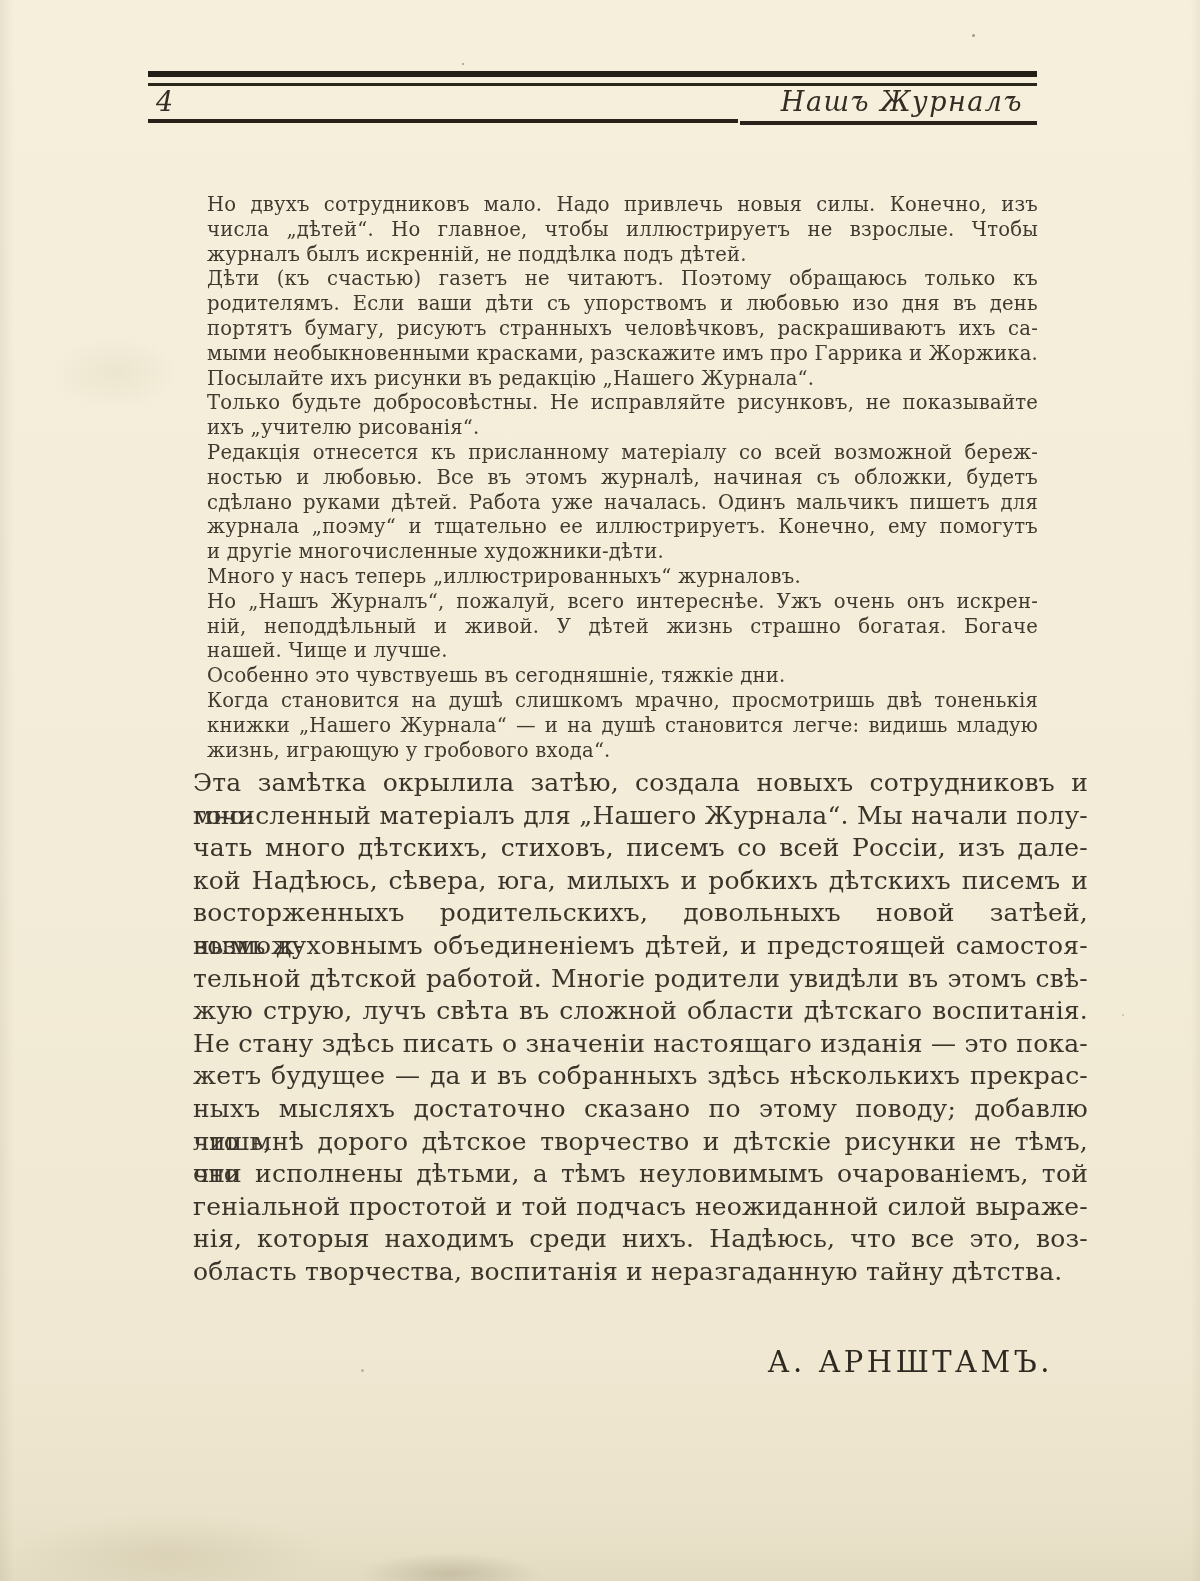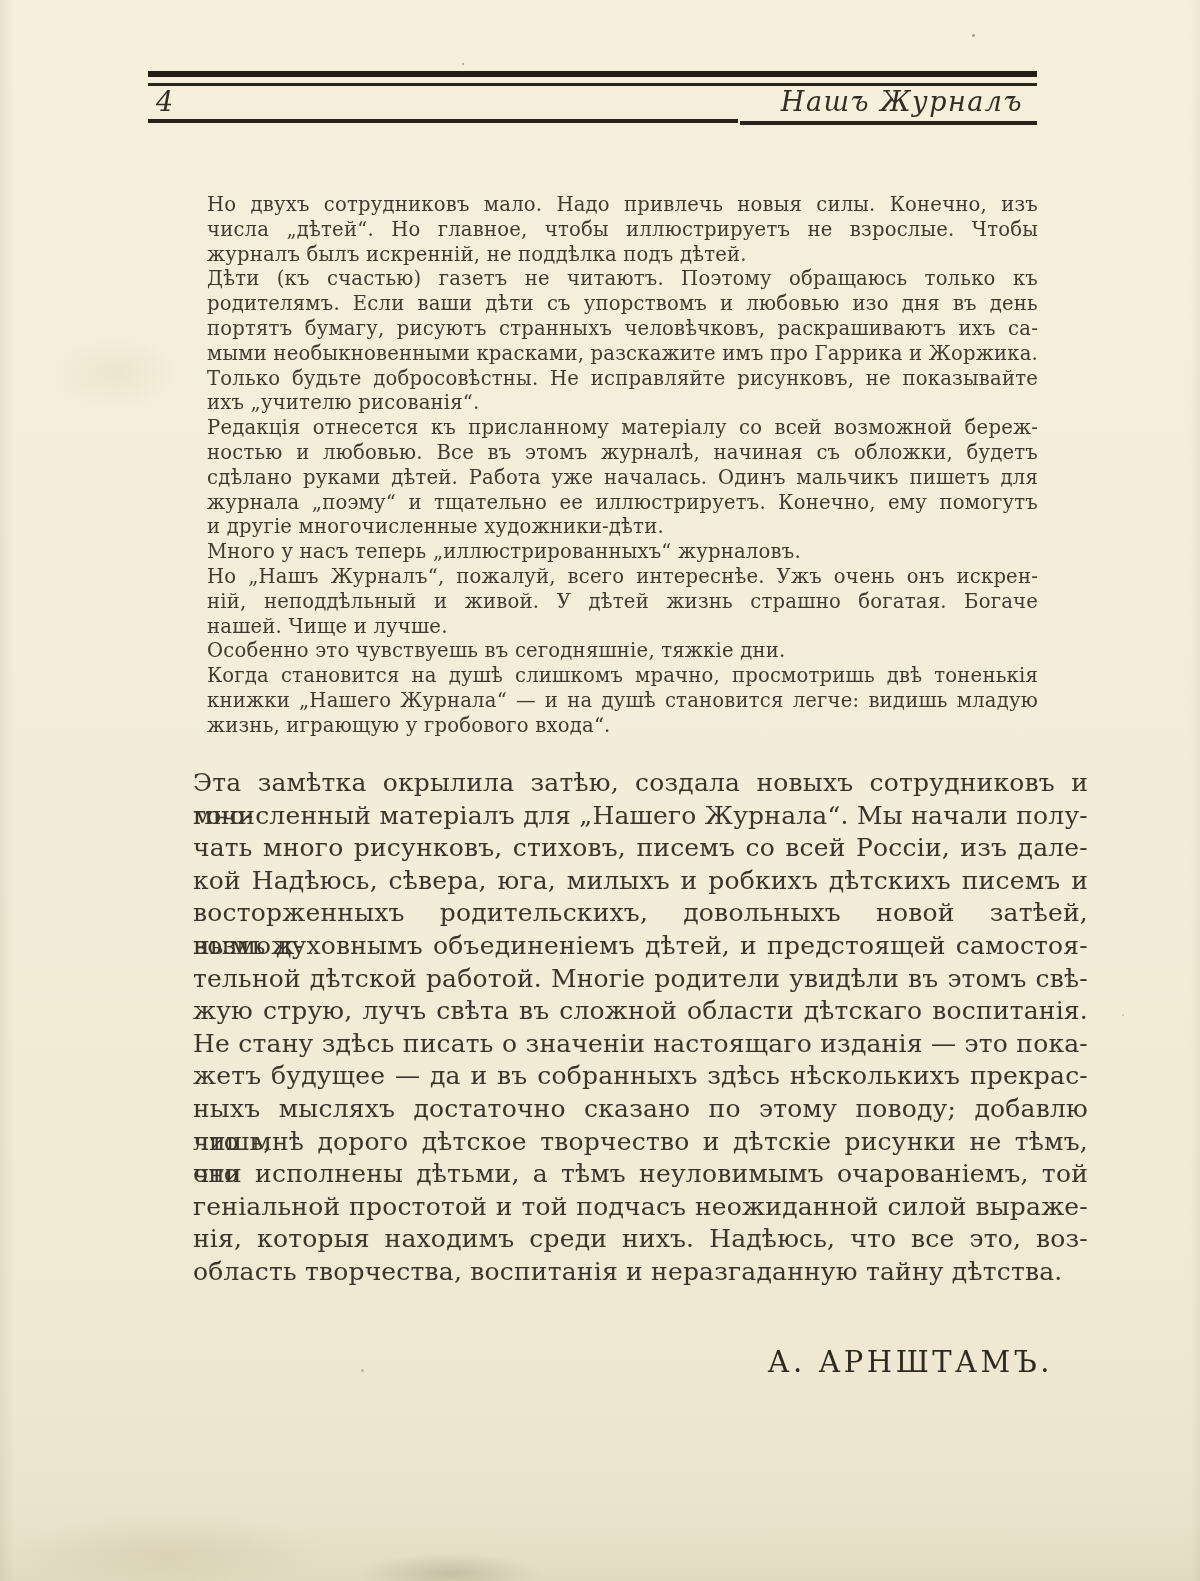--- a/index.html
+++ b/index.html
@@ -82,41 +82,42 @@
   </header>
 
   <section class="note" id="note-block">
       <div class="line">Но двухъ сотрудниковъ мало. Надо привлечь новыя силы. Конечно, изъ</div>
       <div class="line">числа „дѣтей“. Но главное, чтобы иллюстрируетъ не взрослые. Чтобы</div>
       <div class="line para-end">журналъ былъ искренній, не поддѣлка подъ дѣтей.</div>
       <div class="line">Дѣти (къ счастью) газетъ не читаютъ. Поэтому обращаюсь только къ</div>
       <div class="line">родителямъ. Если ваши дѣти съ упорствомъ и любовью изо дня въ день</div>
       <div class="line">портятъ бумагу, рисуютъ странныхъ человѣчковъ, раскрашиваютъ ихъ са-</div>
       <div class="line">мыми необыкновенными красками, разскажите имъ про Гаррика и Жоржика.</div>
+      <div class="line para-end">Посылайте ихъ рисунки въ редакцію „Нашего Журнала“.</div>
       <div class="line">Только будьте добросовѣстны. Не исправляйте рисунковъ, не показывайте</div>
       <div class="line para-end">ихъ „учителю рисованія“.</div>
       <div class="line">Редакція отнесется къ присланному матеріалу со всей возможной береж-</div>
       <div class="line">ностью и любовью. Все въ этомъ журналѣ, начиная съ обложки, будетъ</div>
       <div class="line">сдѣлано руками дѣтей. Работа уже началась. Одинъ мальчикъ пишетъ для</div>
       <div class="line">журнала „поэму“ и тщательно ее иллюстрируетъ. Конечно, ему помогутъ</div>
       <div class="line para-end">и другіе многочисленные художники-дѣти.</div>
       <div class="line para-end">Много у насъ теперь „иллюстрированныхъ“ журналовъ.</div>
       <div class="line">Но „Нашъ Журналъ“, пожалуй, всего интереснѣе. Ужъ очень онъ искрен-</div>
       <div class="line">ній, неподдѣльный и живой. У дѣтей жизнь страшно богатая. Богаче</div>
       <div class="line para-end">нашей. Чище и лучше.</div>
       <div class="line para-end">Особенно это чувствуешь въ сегодняшніе, тяжкіе дни.</div>
       <div class="line">Когда становится на душѣ слишкомъ мрачно, просмотришь двѣ тоненькія</div>
       <div class="line">книжки „Нашего Журнала“ — и на душѣ становится легче: видишь младую</div>
       <div class="line para-end">жизнь, играющую у гробового входа“.</div>
     </section>
 
   <section class="article" id="article-block">
       <div class="line">Эта замѣтка окрылила затѣю, создала новыхъ сотрудниковъ и мно-</div>
       <div class="line">гочисленный матеріалъ для „Нашего Журнала“. Мы начали полу-</div>
-      <div class="line">чать много рисунковъ, стиховъ, писемъ со всей Россіи, изъ дале-</div>
+      <div class="line">чать много дѣтскихъ, стиховъ, писемъ со всей Россіи, изъ дале-</div>
       <div class="line">кой Надѣюсь, сѣвера, юга, милыхъ и робкихъ дѣтскихъ писемъ и</div>
       <div class="line">восторженныхъ родительскихъ, довольныхъ новой затѣей, возмож-</div>
       <div class="line">нымъ духовнымъ объединеніемъ дѣтей, и предстоящей самостоя-</div>
       <div class="line">тельной дѣтской работой. Многіе родители увидѣли въ этомъ свѣ-</div>
       <div class="line">жую струю, лучъ свѣта въ сложной области дѣтскаго воспитанія.</div>
       <div class="line">Не стану здѣсь писать о значеніи настоящаго изданія — это пока-</div>
       <div class="line">жетъ будущее — да и въ собранныхъ здѣсь нѣсколькихъ прекрас-</div>
       <div class="line">ныхъ мысляхъ достаточно сказано по этому поводу; добавлю лишь,</div>
       <div class="line">что мнѣ дорого дѣтское творчество и дѣтскіе рисунки не тѣмъ, что</div>
       <div class="line">они исполнены дѣтьми, а тѣмъ неуловимымъ очарованіемъ, той</div>

